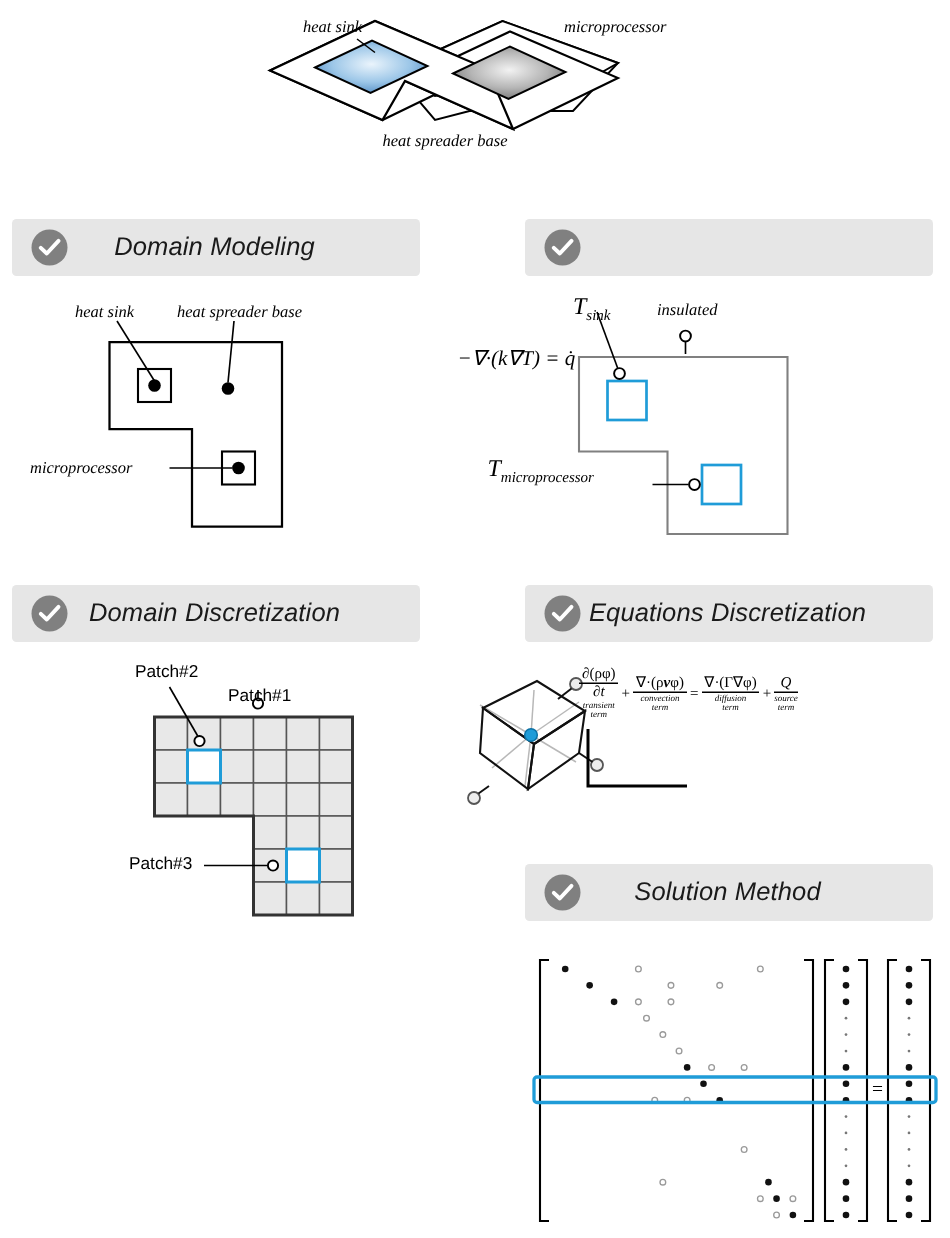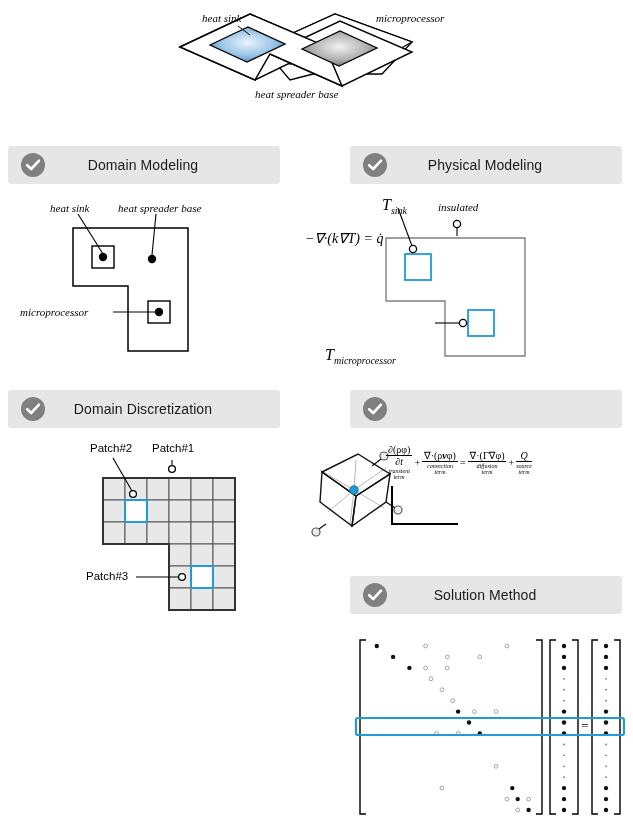--- a/index.html
+++ b/index.html
@@ -20,25 +20,26 @@
     display:flex;
     align-items:center;
   }
   .hdr .check-wrap{
     width:26px;height:26px;margin-left:12px;
     flex:0 0 auto;
   }
   .hdr .title{
     flex:1 1 auto;
     text-align:center;
-    font-size:14px;
+    font-size:17px;
     color:#1a1a1a;
     letter-spacing:.1px;
     padding-right:40px;
     font-family:"Liberation Sans", sans-serif;
+    font-style:italic;
   }
   
   .ital{
     font-family:"Liberation Serif", serif;
     font-style:italic;
     font-size:11px;
     color:#000;
     white-space:nowrap;
   }
   .sans-lbl{
@@ -128,21 +129,20 @@
   <div class="abs ital" style="left:12px;top:110px;">microprocessor</div>
 </div>
 
 <div class="hdr" style="left:350px;top:146px;width:272px;">
   <span class="check-wrap">
     <svg width="26" height="26" viewBox="0 0 26 26">
       <circle cx="13" cy="13" r="12" fill="#808080"></circle>
       <path d="M7.2 13.2 L11.2 17 L19 8.6" fill="none" stroke="#fff" stroke-width="2.6" stroke-linecap="round" stroke-linejoin="round"></path>
     </svg>
   </span>
-  <span class="title">Physical Modeling</span>
 </div>
 
 <div class="abs" style="left:300px;top:196px;width:333px;height:180px;">
   <svg width="333" height="180" viewBox="0 0 333 180">
 
     <polygon points="150,42 225,42 225,160 145,160 145,105 86,105 86,42 150,42" fill="#ffffff" stroke="#808080" stroke-width="1.4"></polygon>
 
     <rect x="105" y="58" width="26" height="26" fill="none" stroke="#1f9cd8" stroke-width="1.8"></rect>
     <rect x="168" y="114" width="26" height="26" fill="none" stroke="#1f9cd8" stroke-width="1.8"></rect>
 
@@ -154,21 +154,21 @@
     <circle cx="163" cy="127" r="3.6" fill="#fff" stroke="#000" stroke-width="1.3"></circle>
   </svg>
 
   <div class="abs mathtxt" style="left:5px;top:34px;font-style:italic;">−∇·(k∇T) = q̇</div>
 
   <div class="abs" style="left:82px;top:0px;text-align:right;">
     <span class="mathtxt" style="font-style:italic;font-size:16px;">T</span><span class="mathtxt" style="font-style:italic;font-size:10px;vertical-align:-4px;">sink</span>
   </div>
   <div class="abs ital" style="left:138px;top:5px;">insulated</div>
 
-  <div class="abs" style="left:25px;top:108px;margin-top:42px;">
+  <div class="abs" style="left:25px;top:108px;">
     <span class="mathtxt" style="font-style:italic;font-size:16px;">T</span><span class="mathtxt" style="font-style:italic;font-size:10px;vertical-align:-4px;">microprocessor</span>
   </div>
 </div>
 
 <div class="hdr" style="left:8px;top:390px;width:272px;">
   <span class="check-wrap">
     <svg width="26" height="26" viewBox="0 0 26 26">
       <circle cx="13" cy="13" r="12" fill="#808080"></circle>
       <path d="M7.2 13.2 L11.2 17 L19 8.6" fill="none" stroke="#fff" stroke-width="2.6" stroke-linecap="round" stroke-linejoin="round"></path>
     </svg>
@@ -218,31 +218,32 @@
     </g>
 
     <line x1="105" y1="18" x2="124" y2="51" stroke="#000" stroke-width="1.1"></line>
     <circle cx="125" cy="54" r="3.4" fill="#fff" stroke="#000" stroke-width="1.3"></circle>
     <line x1="164" y1="20" x2="164" y2="30" stroke="#000" stroke-width="1.1"></line>
     <circle cx="164" cy="29" r="3.4" fill="#fff" stroke="#000" stroke-width="1.3"></circle>
     <line x1="128" y1="137" x2="170" y2="137" stroke="#000" stroke-width="1.1"></line>
     <circle cx="174" cy="137" r="3.4" fill="#fff" stroke="#000" stroke-width="1.3"></circle>
   </svg>
   <div class="abs sans-lbl" style="left:82px;top:2px;">Patch#2</div>
-  <div class="abs sans-lbl" style="left:144px;top:2px;text-align:center;">Patch#1</div>
+  <div class="abs sans-lbl" style="left:144px;top:18px;text-align:center;">Patch#1</div>
   <div class="abs sans-lbl" style="left:78px;top:130px;">Patch#3</div>
 </div>
 
 <div class="hdr" style="left:350px;top:390px;width:272px;">
   <span class="check-wrap">
     <svg width="26" height="26" viewBox="0 0 26 26">
       <circle cx="13" cy="13" r="12" fill="#808080"></circle>
       <path d="M7.2 13.2 L11.2 17 L19 8.6" fill="none" stroke="#fff" stroke-width="2.6" stroke-linecap="round" stroke-linejoin="round"></path>
     </svg>
   </span>
+  <span class="title">Equations Discretization</span>
 </div>
 
 <div class="abs" style="left:304px;top:436px;width:313px;height:125px;">
 
   <svg width="100" height="100" viewBox="0 0 100 100" class="abs" style="left:2px;top:4px;">
     <g stroke="#b8b8b8" stroke-width="1">
       <line x1="48" y1="50" x2="14" y2="30"></line>
       <line x1="48" y1="50" x2="80" y2="28"></line>
       <line x1="48" y1="50" x2="22" y2="72"></line>
       <line x1="48" y1="50" x2="78" y2="68"></line>

